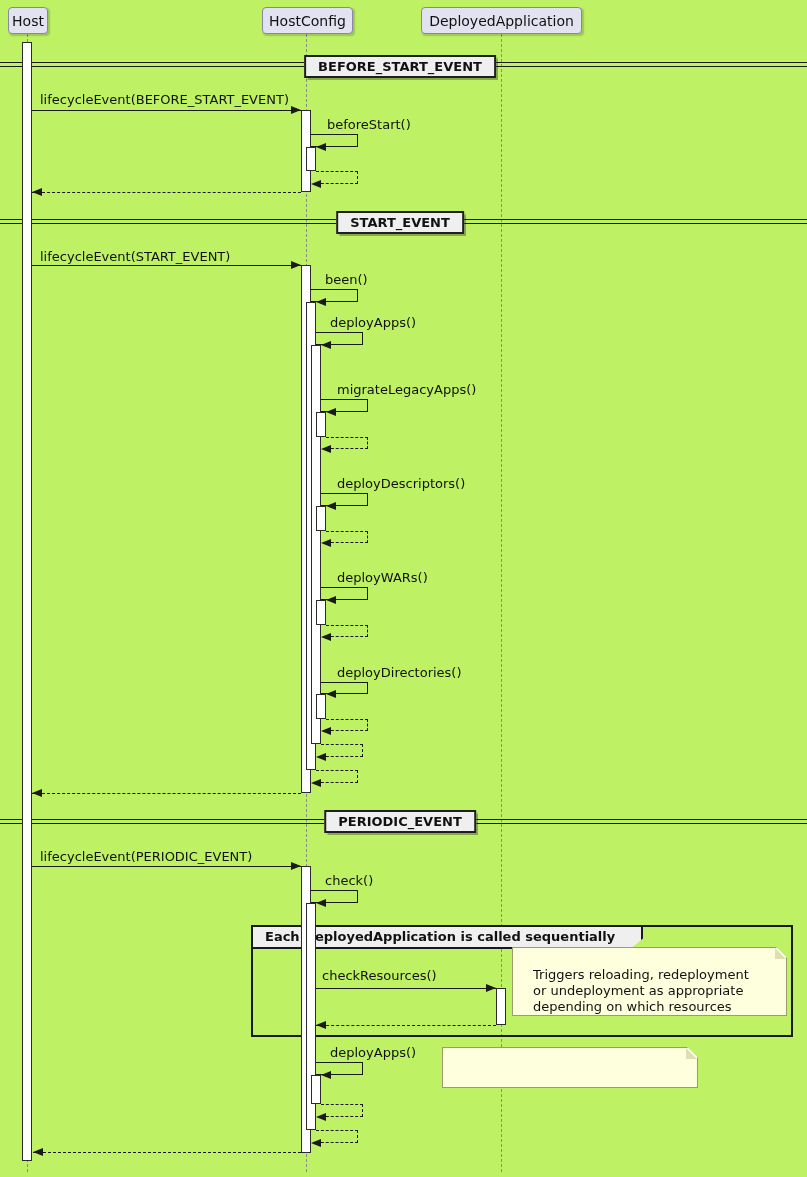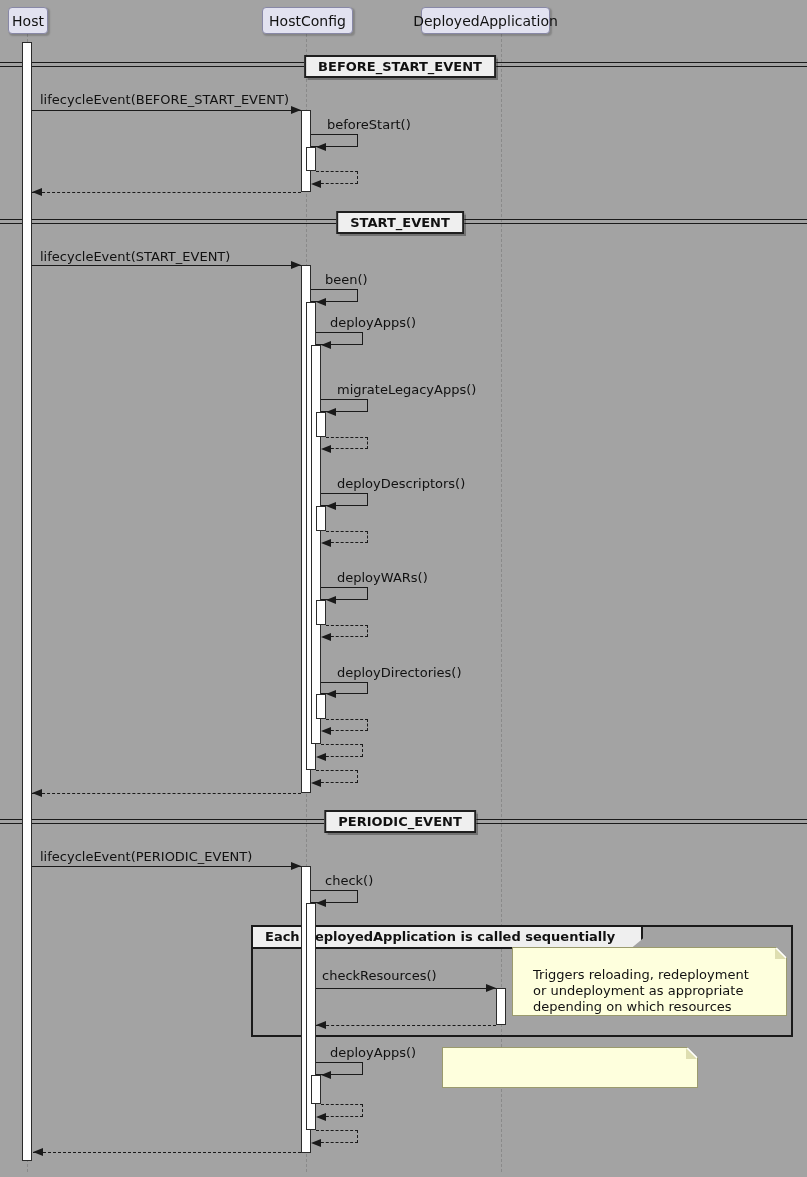--- a/index.html
+++ b/index.html
@@ -1,17 +1,17 @@
 <!DOCTYPE html>
 <html><head>
 <meta charset="utf-8">
 <style>
   html,body { margin:0; padding:0; background:#ffffff; }
   .canvas {
-    position:relative; width:807px; height:1177px; background:#a3a3a3;
+    position:relative; width:807px; height:1177px; background:#bef264;
     font-family:"DejaVu Sans","Liberation Sans",sans-serif; color:#111;
     overflow:hidden;
   }
   .lifeline { position:absolute; width:0; border-left:1px dashed #8a8a8a; z-index:1; }
   .participant {
     position:absolute; height:27px; box-sizing:border-box;
     background:#e2e2f0; border:1px solid #8888a6; border-radius:4px;
     display:flex; align-items:center; justify-content:center;
     font-size:14px; z-index:3; box-shadow:1.5px 1.5px 1.5px rgba(0,0,0,0.18);
     white-space:nowrap;
@@ -74,21 +74,21 @@
   <div class="lifeline" style="left:27px; top:34px; height:1138px;"></div>
   <div class="lifeline" style="left:306px; top:34px; height:1138px;"></div>
   <div class="lifeline" style="left:501px; top:34px; height:1138px;"></div>
 
   <div class="participant" style="left:8px; top:7px; width:40px;">
     <span>Host</span>
   </div>
   <div class="participant" style="left:262px; top:7px; width:91px;">
     <span>HostConfig</span>
   </div>
-  <div class="participant" style="left:421px; top:7px; width:129px;">
+  <div class="participant" style="left:421px; top:7px; width:161px;">
     <span>DeployedApplication</span>
   </div>
 
   <div class="divider-lines" style="top:62px;"></div>
   <div class="divider-label" style="top:55px;">BEFORE_START_EVENT</div>
 
   <div class="divider-lines" style="top:219px;"></div>
   <div class="divider-label" style="top:211px;">START_EVENT</div>
 
   <div class="divider-lines" style="top:819px;"></div>

